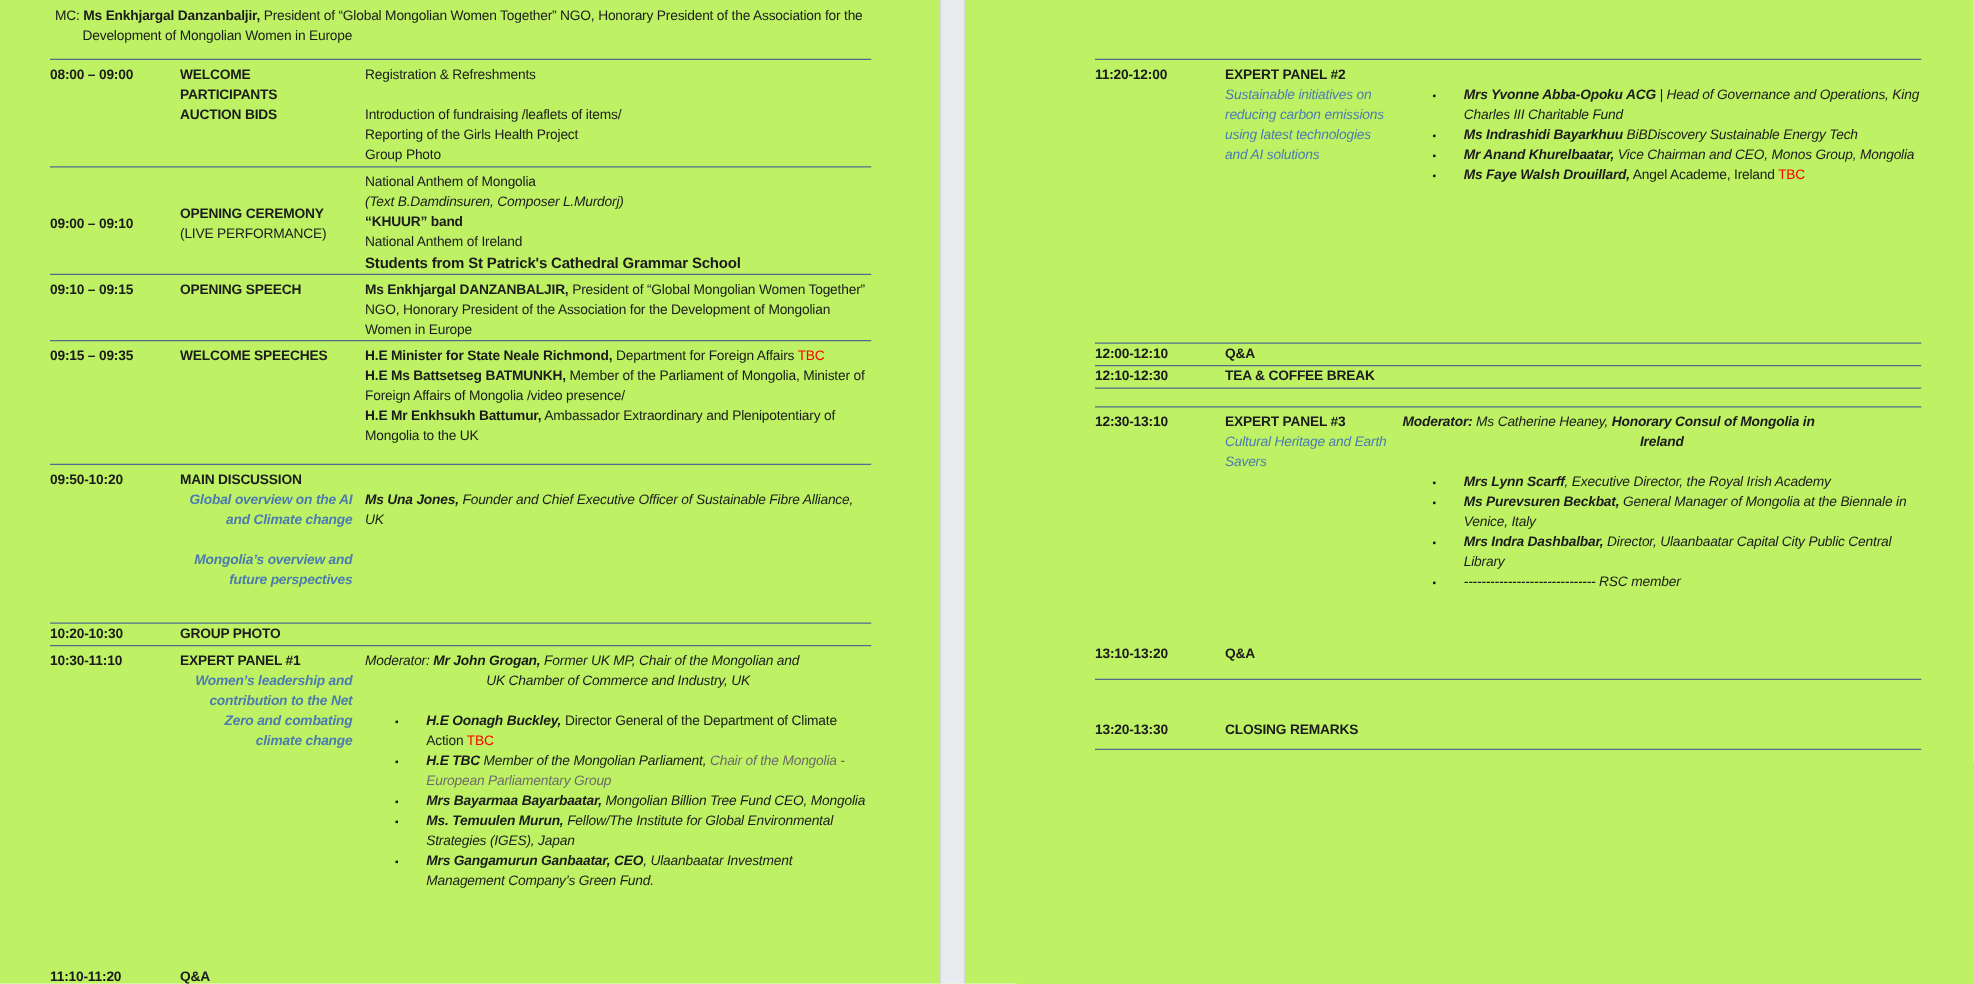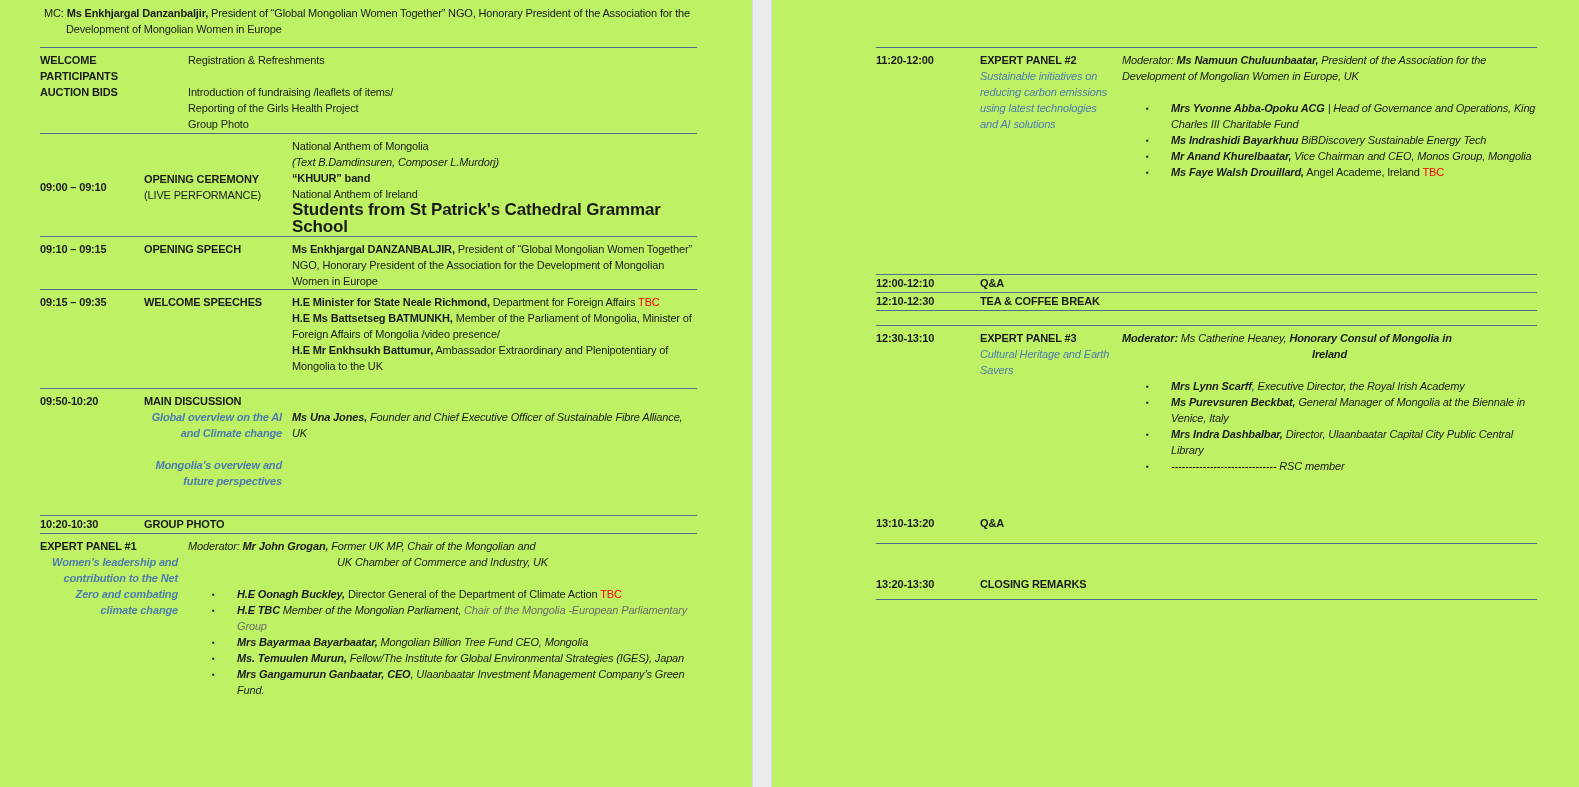--- a/index.html
+++ b/index.html
@@ -39,29 +39,30 @@
   .dline{min-height:16px;}
   .dline.center{text-align:center;}
   .dline.bullet{position:relative;padding-left:49px;}
   .dline.bullet .marker{position:absolute;left:24px;top:1px;font-size:8px;color:#111;}
   
   .sb{font-weight:700;}
   .si{font-style:italic;}
   .sbi{font-weight:700;font-style:italic;}
   .sred{color:#ff0000;}
   .sig{font-style:italic;color:#6b6b6b;}
-  .sblg{font-weight:700;font-size:17px;}
+  .sblg{font-weight:700;font-size:12px;}
 </style>
 </head>
 <body>
 
 <div class="page" id="left-page">
   <div id="mc-line"><span class="">MC: </span><span class="sb">Ms Enkhjargal Danzanbaljir,</span><span class=""> President of “Global Mongolian Women Together” NGO, Honorary President of the Association for the Development of Mongolian Women in Europe</span></div>
   <div class="tbl">
       <div class="row bt" style="min-height: 86px;">
+        <div class="cell time">08:00 – 09:00</div>
         <div class="cell session">
           <div class="ln hdr">WELCOME</div>
           <div class="ln hdr">PARTICIPANTS</div>
           <div class="ln hdr">AUCTION BIDS</div>
         </div>
         <div class="cell desc">
           <div class="dline"><span class="">Registration &amp; Refreshments</span></div>
           <div class="dline gapln"></div>
           <div class="dline"><span class="">Introduction of fundraising /leaflets of items/</span></div>
           <div class="dline"><span class="">Reporting of the Girls Health Project</span></div>
@@ -117,20 +118,21 @@
         </div>
       </div>
       <div class="row bt bb tight" style="min-height: 17px;">
         <div class="cell time">10:20-10:30</div>
         <div class="cell session">
           <div class="ln hdr">GROUP PHOTO</div>
         </div>
         <div class="cell desc"></div>
       </div>
       <div class="row" style="min-height: 253px;">
+        <div class="cell time">10:30-11:10</div>
         <div class="cell session">
           <div class="ln hdr">EXPERT PANEL #1</div>
           <div class="ln subb">Women’s leadership and contribution to the Net Zero and combating climate change</div>
         </div>
         <div class="cell desc">
           <div class="dline"><span class="si">Moderator: </span><span class="sbi">Mr John Grogan,</span><span class="si"> Former UK MP, Chair of the Mongolian and</span></div>
           <div class="dline center"><span class="si">UK Chamber of  Commerce and Industry, UK</span></div>
           <div class="dline gapln"></div>
           <div class="dline bullet"><span class="marker">▪</span><span class="sbi">H.E Oonagh Buckley,</span><span class=""> Director General of the Department of Climate Action </span><span class="sred">TBC</span></div>
           <div class="dline bullet"><span class="marker">▪</span><span class="sbi">H.E TBC</span><span class="si"> Member of the Mongolian Parliament, </span><span class="sig">Chair of the Mongolia -European Parliamentary Group</span></div>
@@ -153,21 +155,20 @@
 
 <div class="page" id="right-page">
   <div class="tbl">
       <div class="row bt" style="min-height: 227px;">
         <div class="cell time">11:20-12:00</div>
         <div class="cell session">
           <div class="ln hdr">EXPERT PANEL #2</div>
           <div class="ln sub">Sustainable initiatives on reducing carbon emissions using latest technologies and AI solutions</div>
         </div>
         <div class="cell desc">
-          <div class="dline"><span class="si">Moderator: </span><span class="sbi">Ms Namuun Chuluunbaatar,</span><span class="si"> President of the Association for the Development of Mongolian Women in Europe, UK</span></div>
           <div class="dline gapln"></div>
           <div class="dline bullet"><span class="marker">▪</span><span class="sbi">Mrs Yvonne Abba-Opoku ACG</span><span class="si"> | Head of Governance and Operations,  King Charles III Charitable Fund</span></div>
           <div class="dline bullet"><span class="marker">▪</span><span class="sbi">Ms Indrashidi Bayarkhuu</span><span class="si"> BiBDiscovery Sustainable Energy Tech</span></div>
           <div class="dline bullet"><span class="marker">▪</span><span class="sbi">Mr Anand Khurelbaatar,</span><span class="si"> Vice Chairman and  CEO, Monos Group, Mongolia</span></div>
           <div class="dline bullet"><span class="marker">▪</span><span class="sbi">Ms Faye Walsh Drouillard,</span><span class=""> Angel Academe, Ireland </span><span class="sred">TBC</span></div>
         </div>
       </div>
       <div class="row bt tight" style="min-height: 15px;">
         <div class="cell time">12:00-12:10</div>
         <div class="cell session">

